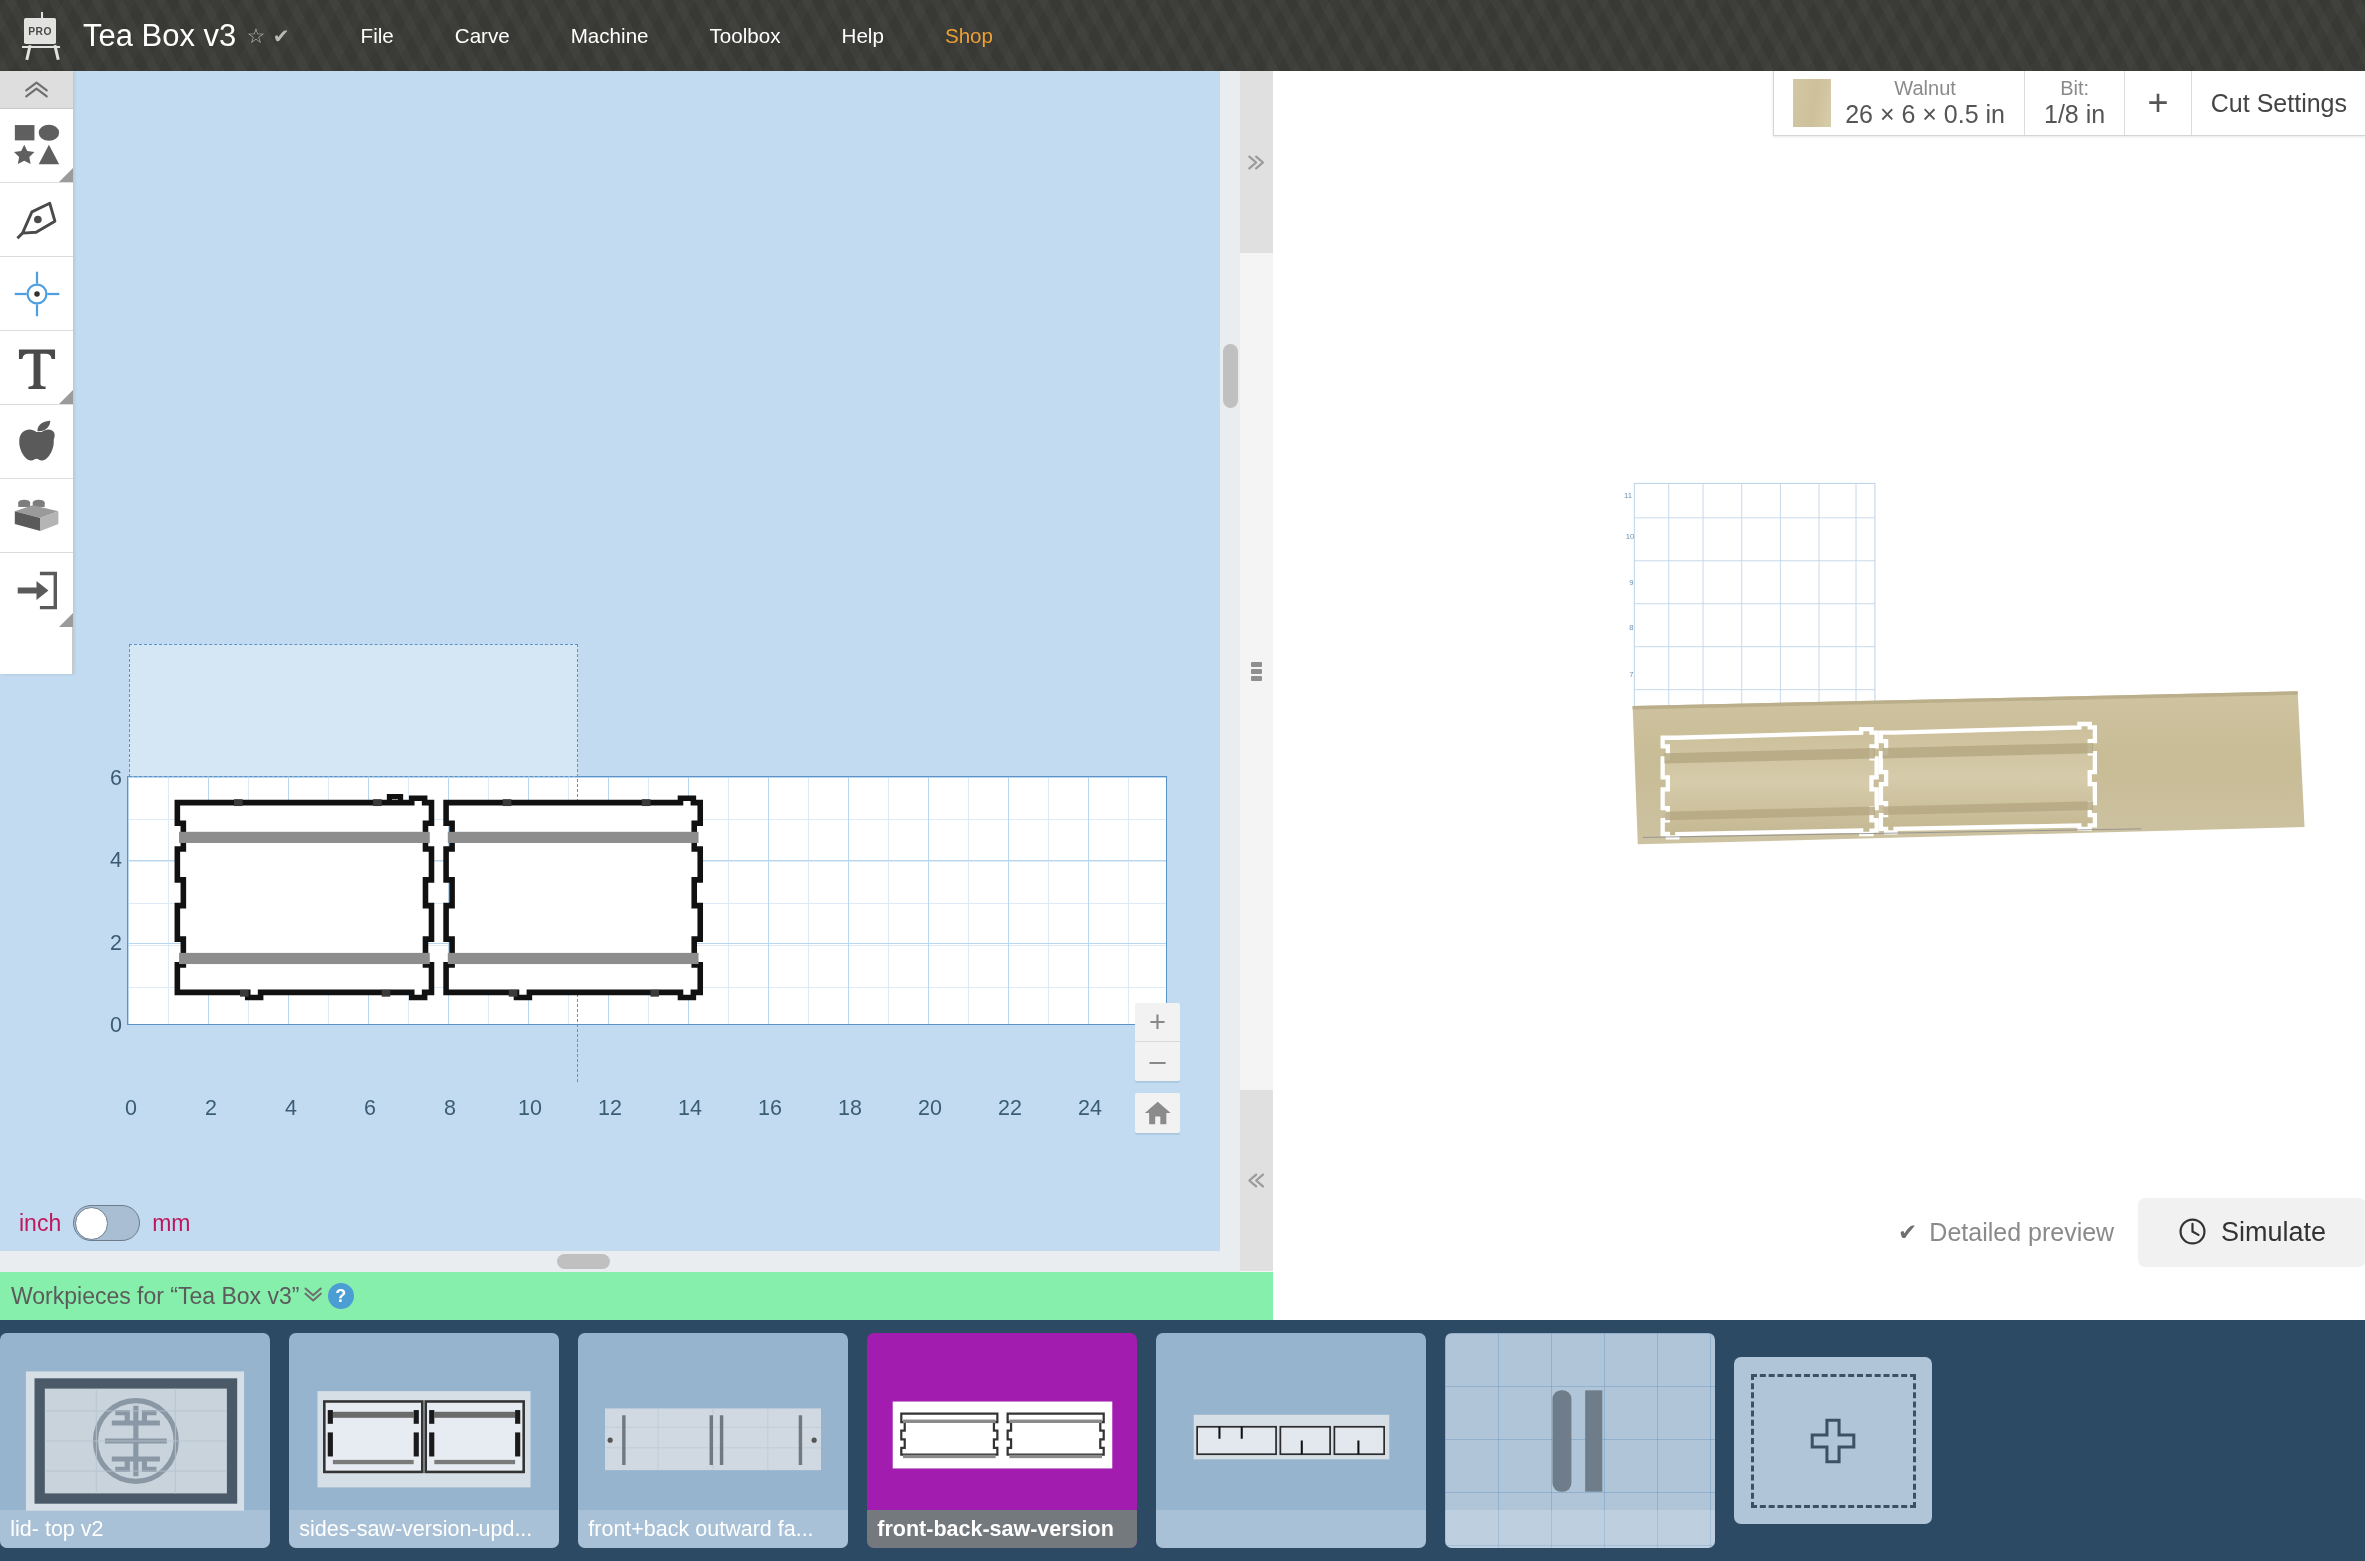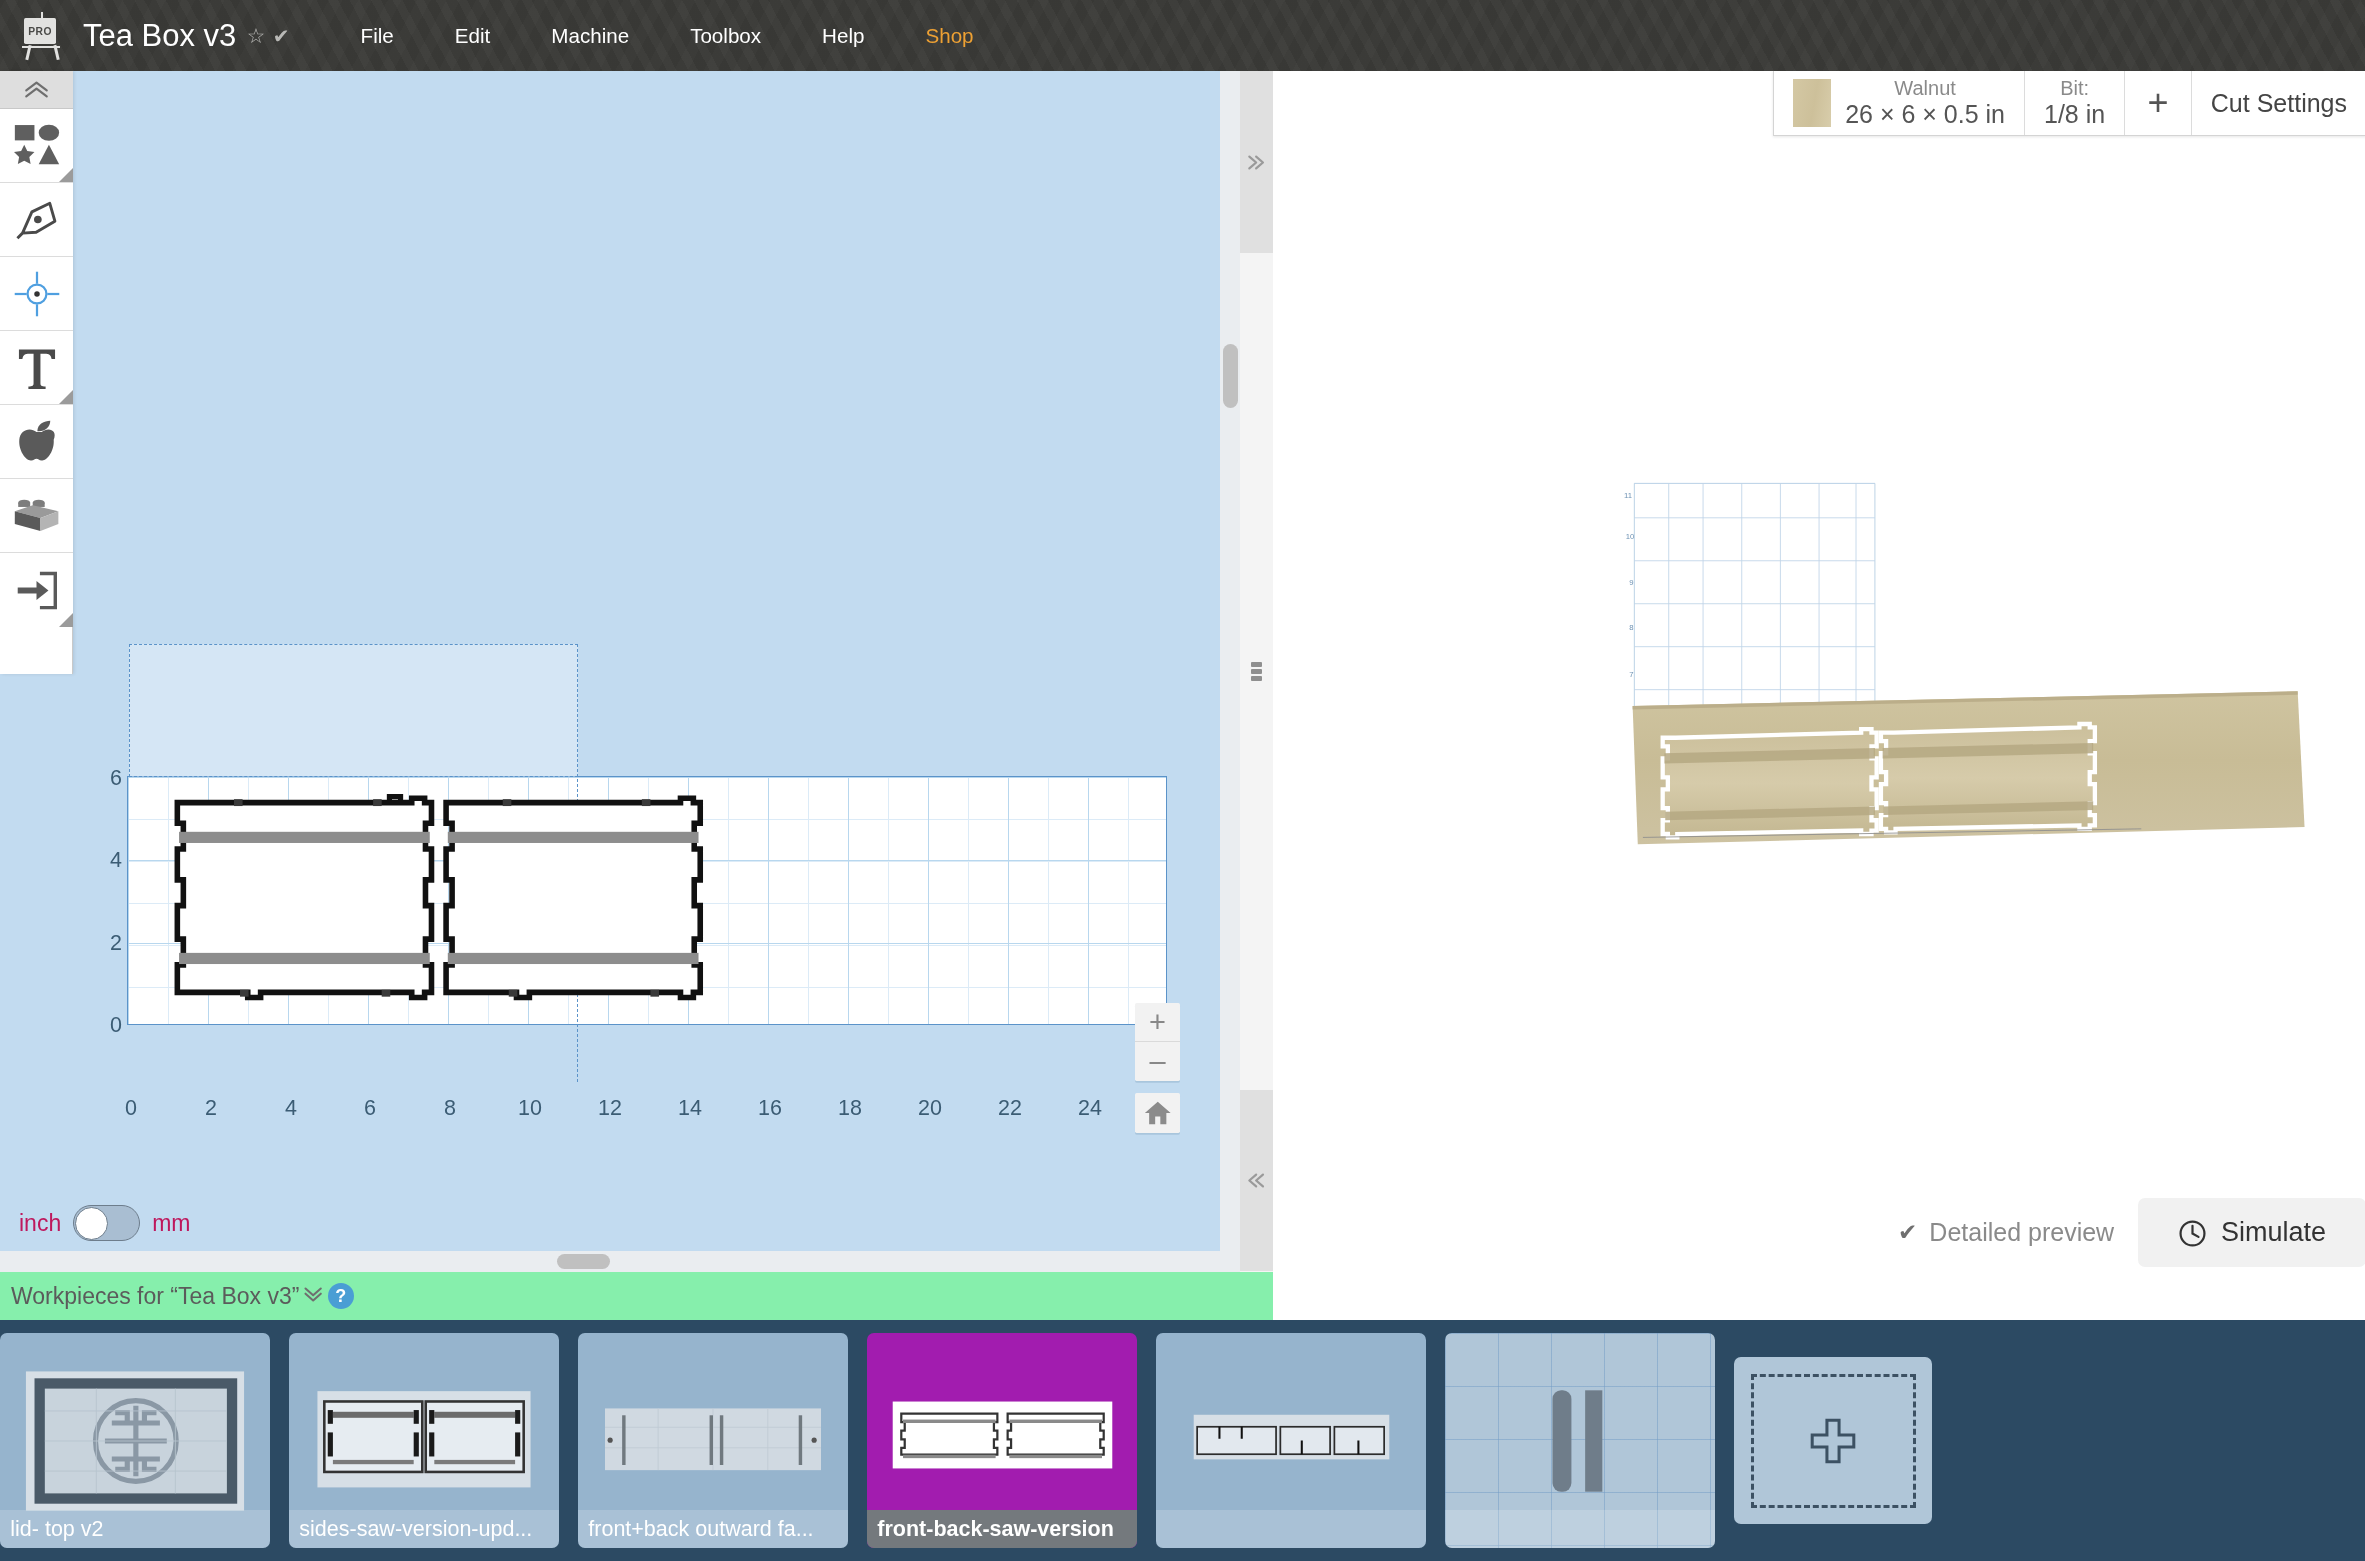--- a/index.html
+++ b/index.html
@@ -210,21 +210,21 @@
     position: absolute; right: 0; bottom: 0; height: 79px; width: 100%;
     display: flex; align-items: center; justify-content: flex-end; gap: 0px;
     padding-right: 0px;
   }
   #detailed-preview {
     display: flex; align-items: center; gap: 12px; color: #8a8a8a; font-size: 25px;
     margin-right: 24px; cursor: pointer;
   }
   #detailed-preview .chk { color: #6f6f6f; font-size: 23px; }
   #simulate-btn {
-    display: flex; align-items: flex-end; gap: 13.8px; background: #f1f1f1;
+    display: flex; align-items: flex-start; gap: 13.8px; background: #f1f1f1;
     padding: 19px 40px; font-size: 27px; color: #333; cursor: pointer;
     border-radius: 7px;
   }
 
   
   #wp-header {
     position: absolute; left: 0; top: 1272px; width: 1273px; height: 48px;
     background: #86efac; display: flex; align-items: center; padding-left: 11px; gap: 3px;
   }
   #wp-header .t { font-size: 23px; color: #5b5b5b; white-space: nowrap; }
@@ -279,21 +279,21 @@
     <div class="legL"></div>
     <div class="legR"></div>
   </div>
 
   <div id="project-title">Tea Box v3</div>
   <span class="title-icon">☆</span>
   <span class="title-icon check">✔</span>
 
   <div id="menubar">
     <div class="menu-item">File</div>
-    <div class="menu-item">Edit</div>
+    <div class="menu-item">Carve</div>
     <div class="menu-item">Machine</div>
     <div class="menu-item">Toolbox</div>
     <div class="menu-item">Help</div>
     <div class="menu-item shop">Shop</div>
   </div>
 
 </div>
 
 <div id="canvas-pane">
 

